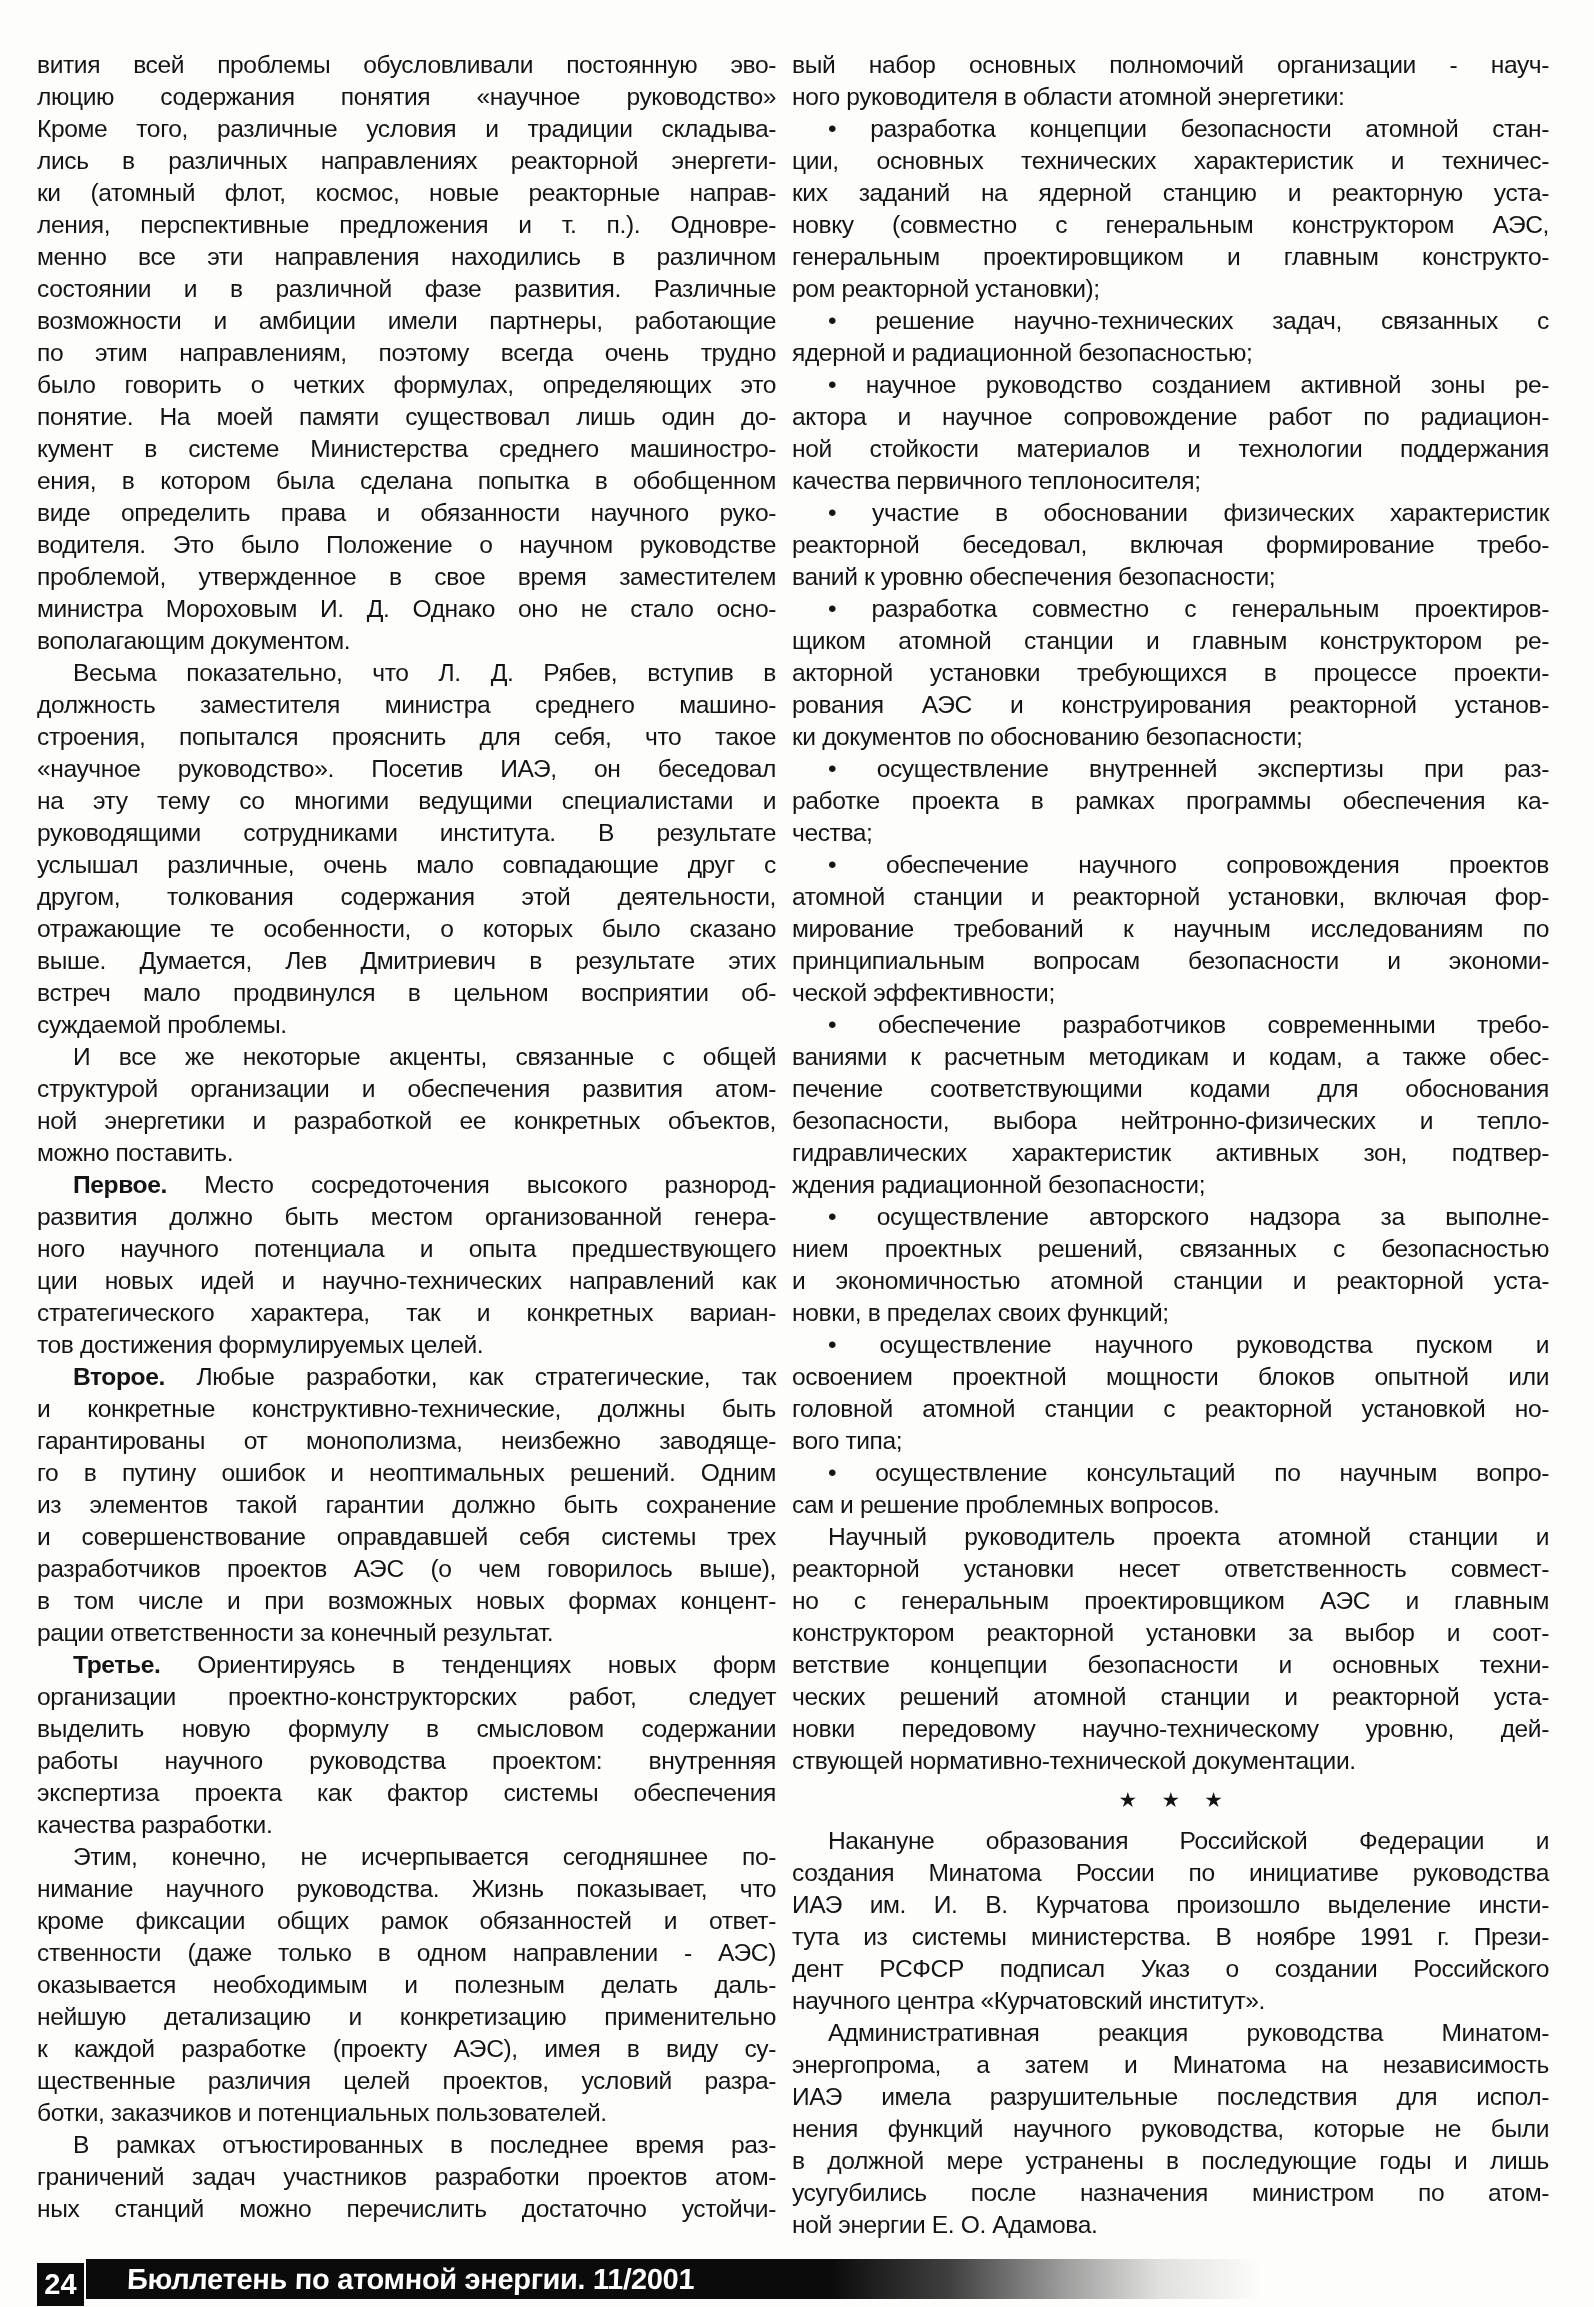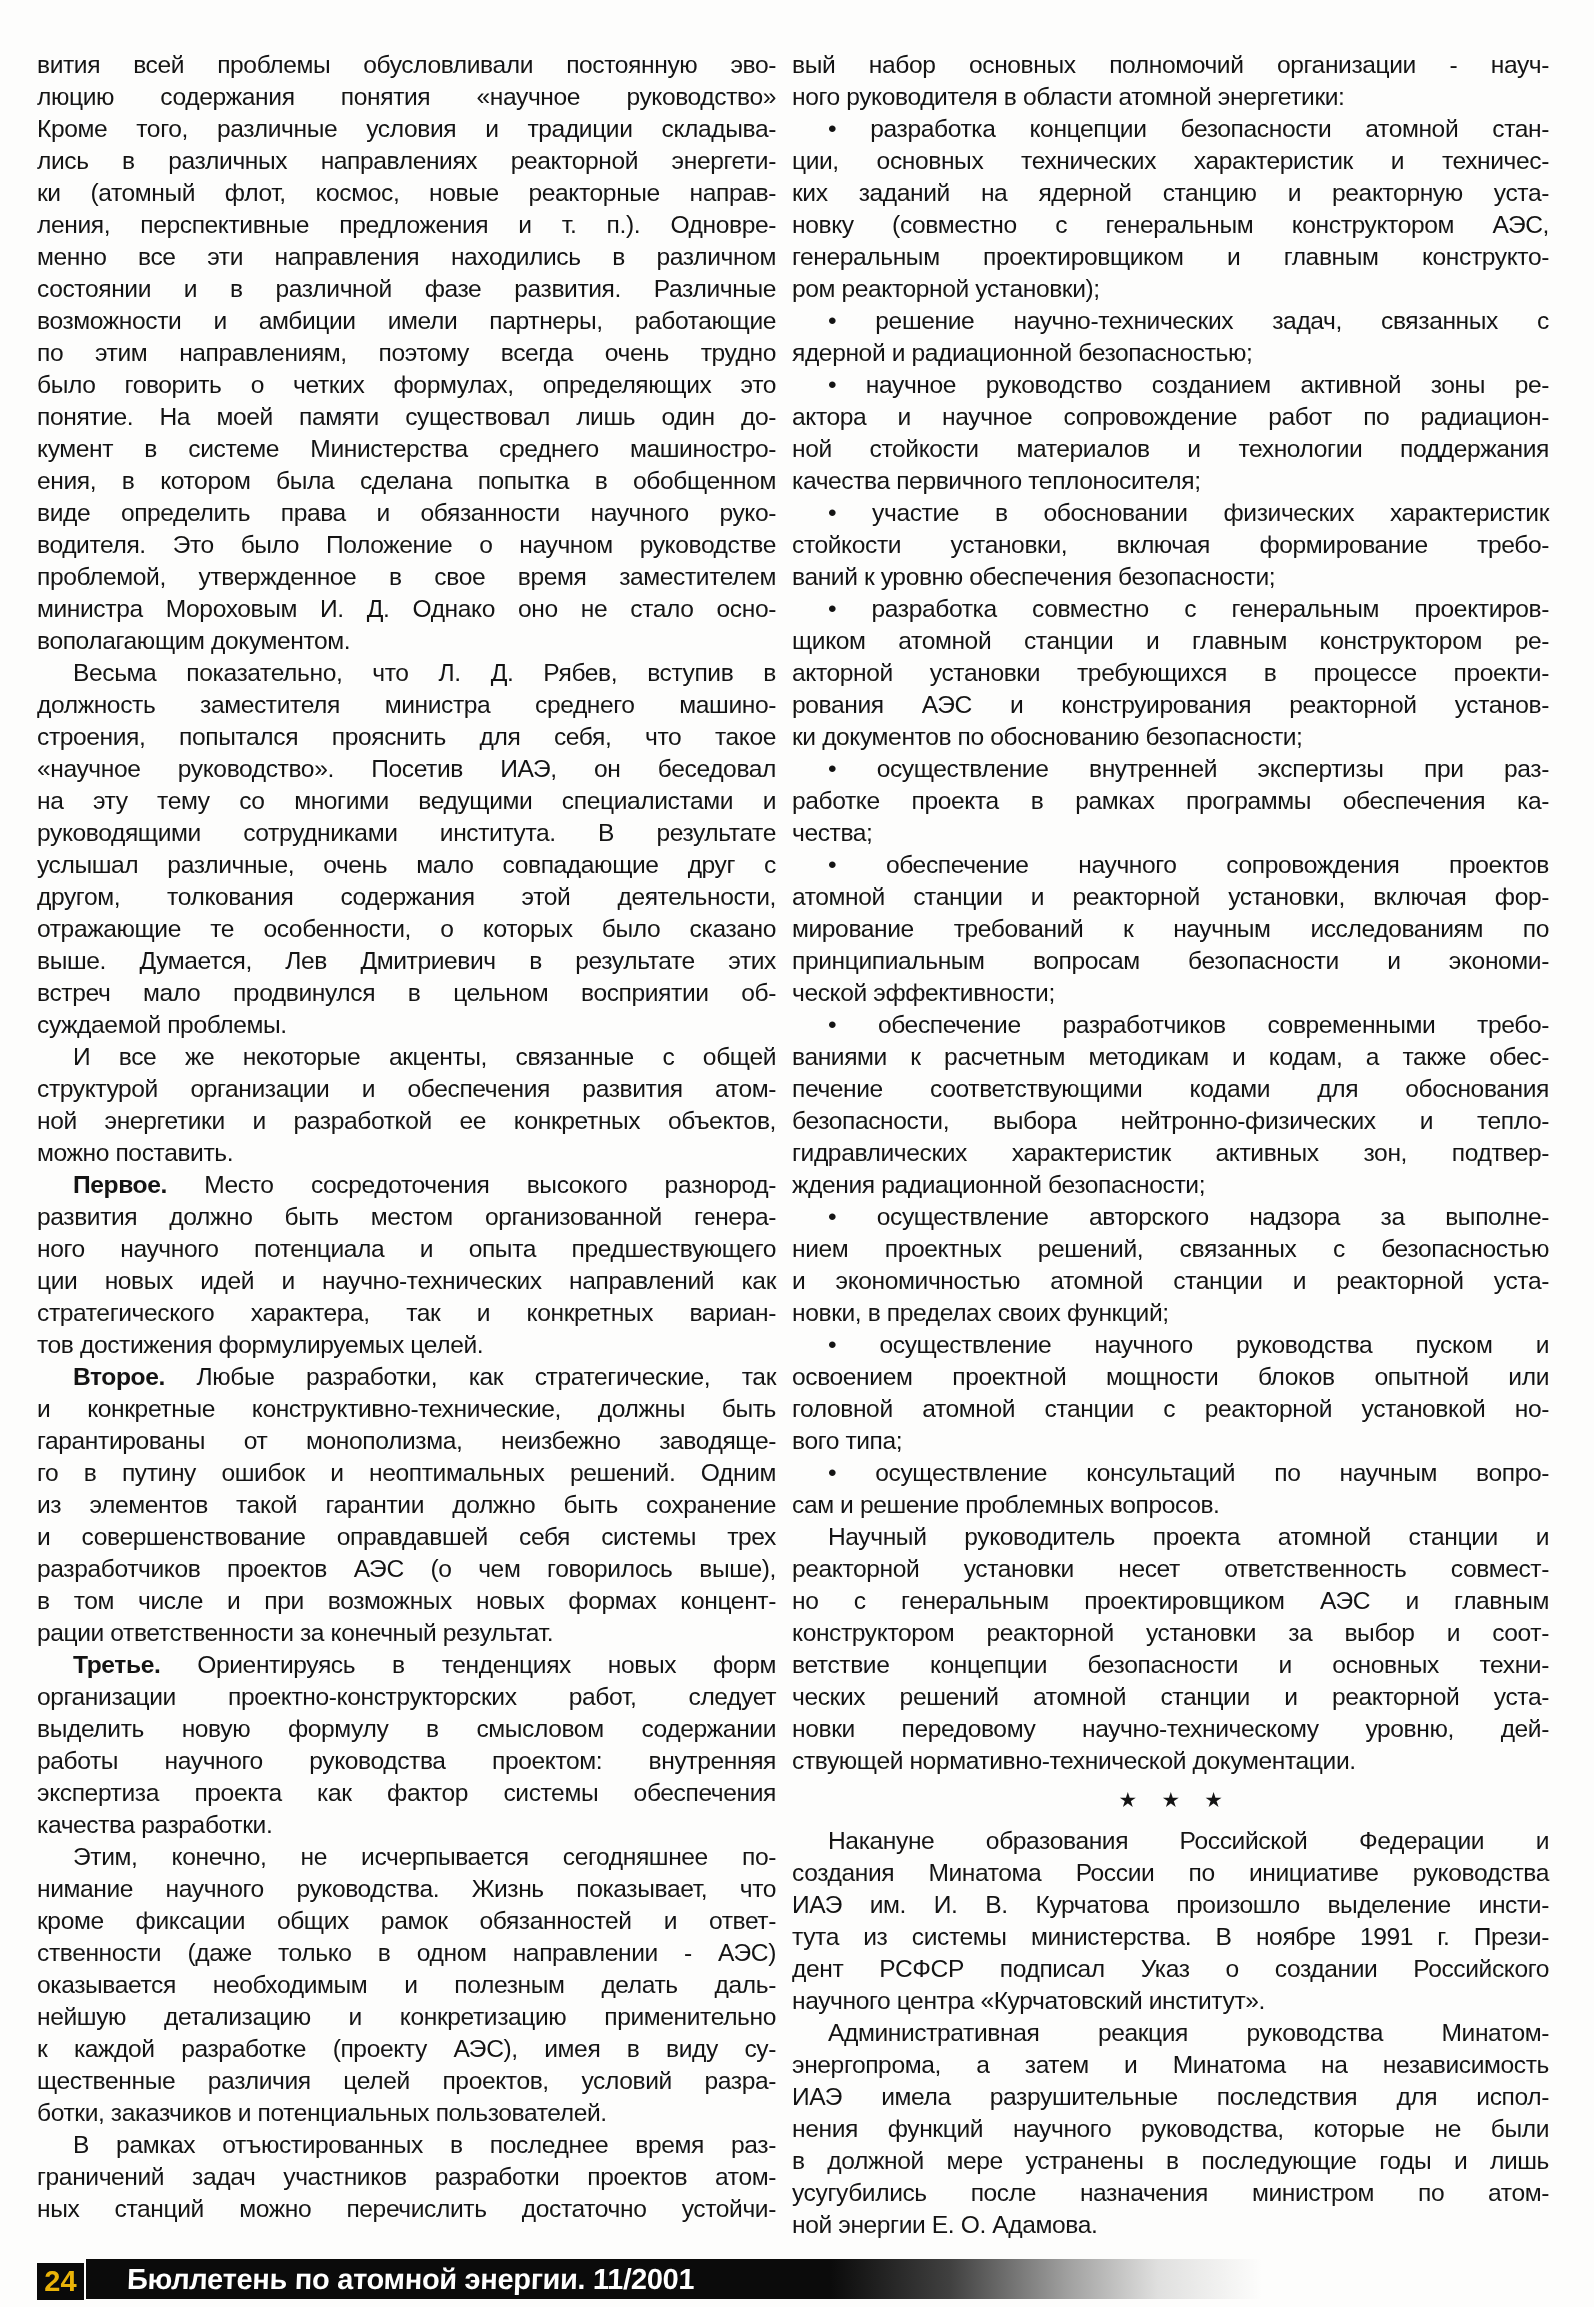--- a/index.html
+++ b/index.html
@@ -35,22 +35,22 @@
     word-spacing:22.6px;
     margin:6.6px 0 9.3px 0;
     text-indent:0;
   }
   .lead{font-weight:bold;}
   .footer{
     position:absolute;left:37px;right:20px;bottom:4px;
     height:44px;display:flex;align-items:flex-start;
   }
   .page-num{
-    width:47px;height:37px;margin-top:4px;
-    background:#0a0a0a;color:#eab308;
+    width:47px;height:43px;margin-top:4px;
+    background:#0a0a0a;color:#ffffff;
     display:flex;align-items:center;justify-content:center;
     font-size:29px;font-weight:bold;
     flex:0 0 auto;
   }
   .footer-bar{
     flex:1 1 auto;height:40px;margin-left:2px;
     background:linear-gradient(90deg,
       #0b0b0b 0%, #0b0b0b 50%,
       rgba(11,11,11,0.78) 58%,
       rgba(11,11,11,0.38) 66%,
@@ -150,21 +150,21 @@
         <div class="line">новку (совместно с генеральным конструктором АЭС,</div>
         <div class="line">генеральным проектировщиком и главным конструкто-</div>
         <div class="line end">ром реакторной установки);</div>
         <div class="line indent">• решение научно-технических задач, связанных с</div>
         <div class="line end">ядерной и радиационной безопасностью;</div>
         <div class="line indent">• научное руководство созданием активной зоны ре-</div>
         <div class="line">актора и научное сопровождение работ по радиацион-</div>
         <div class="line">ной стойкости материалов и технологии поддержания</div>
         <div class="line end">качества первичного теплоносителя;</div>
         <div class="line indent">• участие в обосновании физических характеристик</div>
-        <div class="line">стойкости установки, включая формирование требо-</div>
+        <div class="line">реакторной беседовал, включая формирование требо-</div>
         <div class="line end">ваний к уровню обеспечения безопасности;</div>
         <div class="line indent">• разработка совместно с генеральным проектиров-</div>
         <div class="line">щиком атомной станции и главным конструктором ре-</div>
         <div class="line">акторной установки требующихся в процессе проекти-</div>
         <div class="line">рования АЭС и конструирования реакторной установ-</div>
         <div class="line end">ки документов по обоснованию безопасности;</div>
         <div class="line indent">• осуществление внутренней экспертизы при раз-</div>
         <div class="line">работке проекта в рамках программы обеспечения ка-</div>
         <div class="line end">чества;</div>
         <div class="line indent">• обеспечение научного сопровождения проектов</div>

